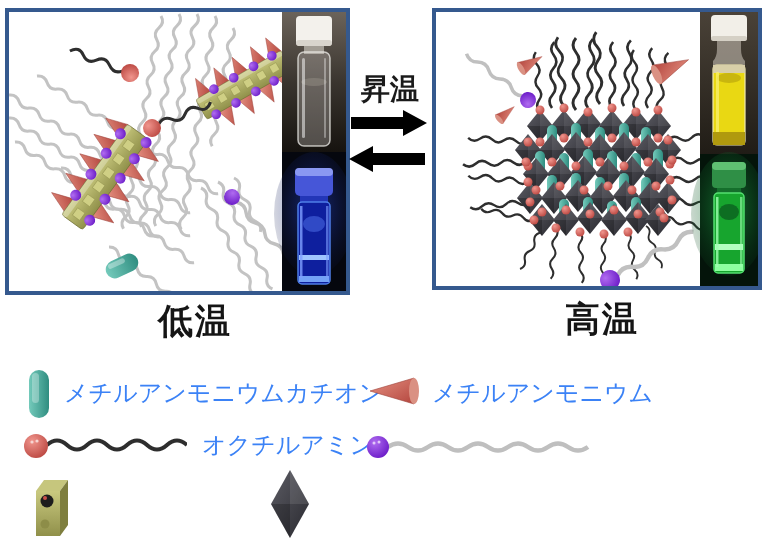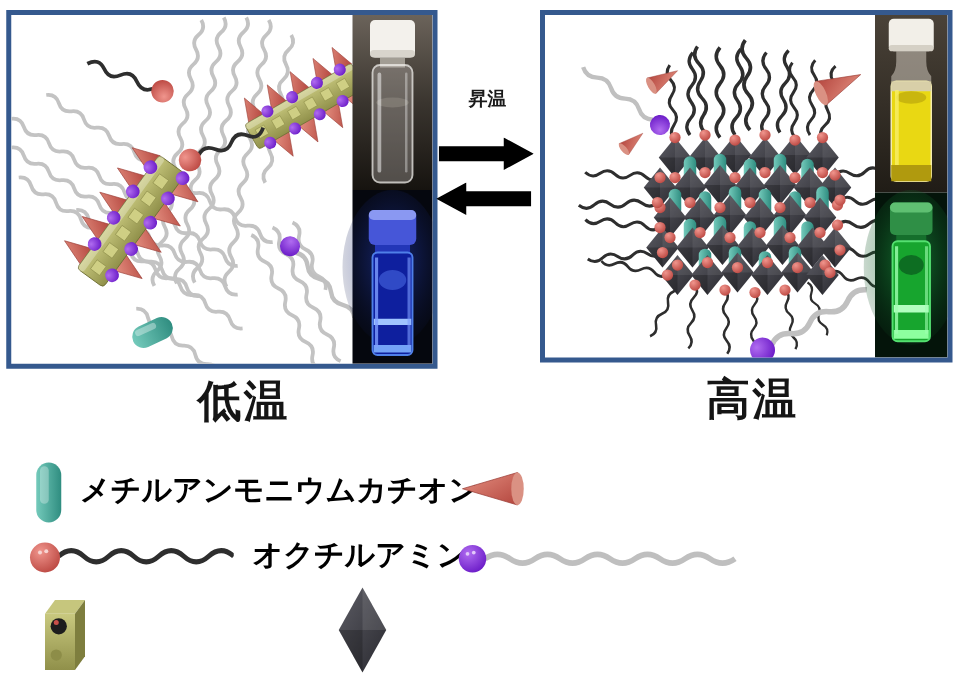--- a/index.html
+++ b/index.html
@@ -4,28 +4,28 @@
 <style>
   html,body{margin:0;padding:0;background:#fff;}
   body{width:768px;height:544px;font-family:"Liberation Sans","DejaVu Sans",sans-serif;color:#111;}
   .stage{position:relative;width:768px;height:544px;background:#fff;overflow:hidden;}
   .panel{position:absolute;border:4px solid #35598e;background:#fff;box-sizing:content-box;}
   .panel-low{left:5px;top:8px;width:337px;height:279px;}
   .panel-high{left:432px;top:8px;width:322px;height:274px;}
   .temp-label{position:absolute;font-size:35px;font-weight:bold;color:#151515;letter-spacing:2px;}
   .low-label{left:140px;top:298px;width:110px;text-align:center;}
   .high-label{left:547px;top:296px;width:110px;text-align:center;}
-  .trans-label{position:absolute;width:78px;text-align:center;font-size:15px;font-weight:bold;color:#1a1a1a;}
+  .trans-label{position:absolute;width:78px;text-align:center;font-size:29px;font-weight:bold;color:#1a1a1a;}
   .heat-label{left:351px;top:70px;}
   .cool-label{left:351px;top:176px;}
   .arrow{position:absolute;width:76px;height:26px;}
   .arrow-right{left:351px;top:110px;}
   .arrow-left{left:349px;top:146px;}
   .legend{position:absolute;left:0;top:357px;width:768px;height:187px;}
-  .legend .lbl{position:absolute;font-size:24px;font-weight:700;color:#000000;white-space:nowrap;line-height:1;}
+  .legend .lbl{position:absolute;font-size:24px;font-weight:400;color:#3b82f6;white-space:nowrap;line-height:1;}
   .licon{position:absolute;}
   svg{display:block;}
 </style>
 </head>
 <body>
 
 <div class="stage">
 
   <svg width="0" height="0" style="position:absolute">
     <defs>
@@ -366,20 +366,21 @@
   <div class="legend">
 
     <svg class="licon" style="left:27px;top:11px" width="24" height="52" viewBox="0 0 24 52">
       <rect x="2" y="2" width="20" height="48" rx="10" fill="url(#gTealV)"></rect>
       <rect x="5" y="5" width="7" height="30" rx="3.5" fill="#ffffff" opacity="0.3"></rect>
     </svg>
     <div class="lbl" style="left:64px;top:24px">メチルアンモニウムカチオン</div>
     <svg class="licon" style="left:366px;top:17px" width="56" height="34" viewBox="0 0 56 34">
       <use href="#coneL" transform="translate(2,17)"></use>
     </svg>
+    <div class="lbl" style="left:432px;top:24px">メチルアンモニウム</div>
 
     <svg class="licon" style="left:22px;top:73px" width="165" height="32" viewBox="0 0 165 32">
       <path d="M25,15 q10,-9 20,0 t20,0 t20,0 t20,0 t20,0 t20,0 t20,0" fill="none" stroke="#2e2e2e" stroke-width="4"></path>
       <circle cx="14" cy="16" r="12" fill="url(#gRed)"></circle>
       <circle cx="10" cy="12" r="1.6" fill="#f7d5d2"></circle>
         <circle cx="15" cy="11" r="1.6" fill="#f7d5d2"></circle>
     </svg>
     <div class="lbl" style="left:202px;top:76px">オクチルアミン</div>
     <svg class="licon" style="left:365px;top:75px" width="228" height="30" viewBox="0 0 228 30">
       <path d="M23,15 q10,-7 20,0 t20,0 t20,0 t20,0 t20,0 t20,0 t20,0 t20,0 t20,0 t20,0" fill="none" stroke="#bfbfbf" stroke-width="4.5"></path>

